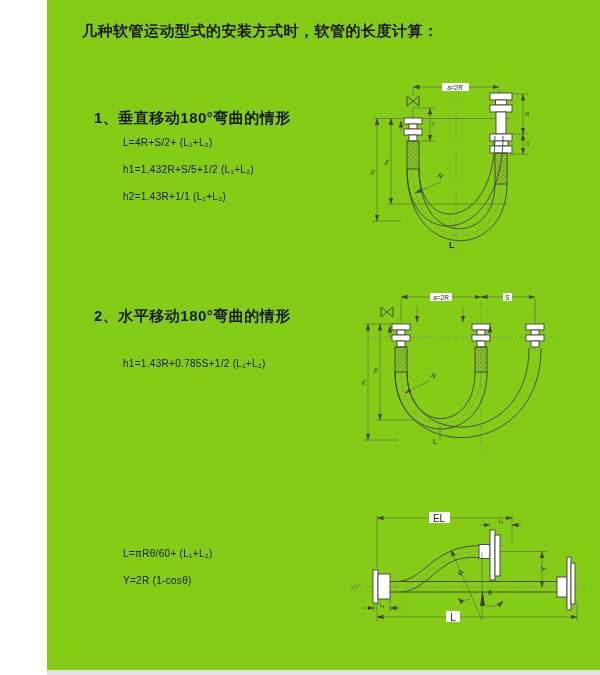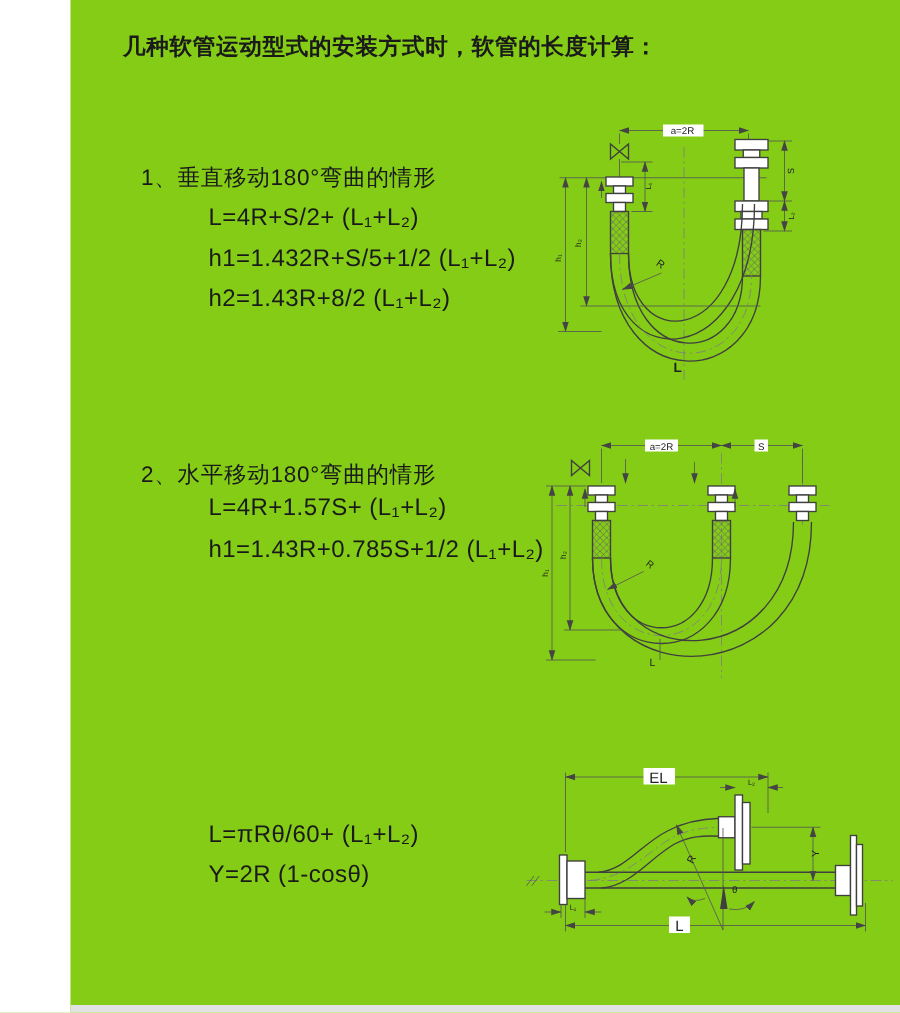--- a/index.html
+++ b/index.html
@@ -1,43 +1,42 @@
 <!DOCTYPE html>
 <html><head>
 <meta charset="utf-8">
 <style>
   html,body{margin:0;padding:0;background:#fff;}
   .page{position:relative;width:600px;height:675px;background:#84cc16;overflow:hidden;
         font-family:"Liberation Sans","DejaVu Sans",sans-serif;color:#1a1a1a;margin-left:47px;}
   .title{position:absolute;left:35px;top:22px;font-size:15px;font-weight:bold;letter-spacing:.5px;}
-  .heading{position:absolute;left:47px;font-size:15px;font-weight:normal;letter-spacing:.5px;}
-  .formula{position:absolute;left:92px;font-size:16px;letter-spacing:.3px;}
+  .heading{position:absolute;left:47px;font-size:15px;font-weight:bold;letter-spacing:.5px;}
+  .formula{position:absolute;left:76px;font-size:10px;letter-spacing:.3px;}
   svg.diagram{position:absolute;}
   .ln{stroke:#3f3f3f;stroke-width:0.9;fill:none;}
   .fl{fill:#ffffff;stroke:#3f3f3f;stroke-width:0.9;}
   .tn{stroke:#555;stroke-width:0.55;fill:none;}
   .cl{stroke:#808080;stroke-width:0.55;fill:none;stroke-dasharray:7 2.5 1.5 2.5;}
   .lbl{fill:#222;font-family:"Liberation Sans",sans-serif;}
   .bg{fill:#ffffff;}
   .bottom-edge{position:absolute;left:0;bottom:0;width:600px;height:5px;background:#e2e2e2;}
 </style>
 </head>
 <body>
 
 <div class="page">
 
   <div class="title">几种软管运动型式的安装方式时，软管的长度计算：</div>
 
   <div class="heading" style="top:109px">1、垂直移动180°弯曲的情形</div>
   <div class="formula" style="top:137px">L=4R+S/2+ (L₁+L₂)</div>
   <div class="formula" style="top:164px">h1=1.432R+S/5+1/2 (L₁+L₂)</div>
-  <div class="formula" style="top:191px">h2=1.43R+8/2 (L₁+L₂)</div>
+  <div class="formula" style="top:191px">h2=1.43R+1/1 (L₁+L₂)</div>
 
   <div class="heading" style="top:307px">2、水平移动180°弯曲的情形</div>
-  <div class="formula" style="top:330px">L=4R+1.57S+ (L₁+L₂)</div>
   <div class="formula" style="top:358px">h1=1.43R+0.785S+1/2 (L₁+L₂)</div>
 
   <div class="formula" style="top:548px">L=πRθ/60+ (L₁+L₂)</div>
   <div class="formula" style="top:575px">Y=2R (1-cosθ)</div>
 
   <svg class="diagram" style="left:312px;top:76px" width="220" height="180" viewBox="0 0 220 180">
     <defs>
       <marker id="ar1" markerWidth="7" markerHeight="6" refX="6.5" refY="3" orient="auto-start-reverse" markerUnits="userSpaceOnUse">
         <path d="M0,0.8 L7,3 L0,5.2 Z" fill="#444"></path>
       </marker>

